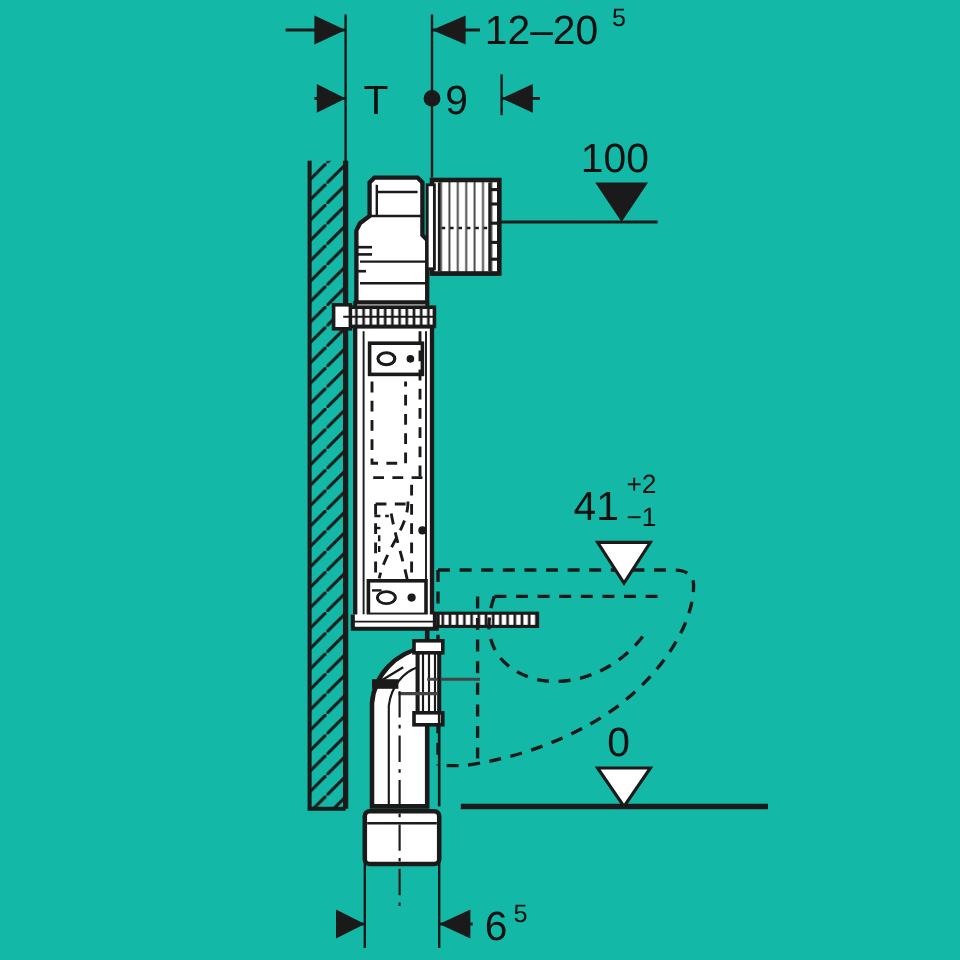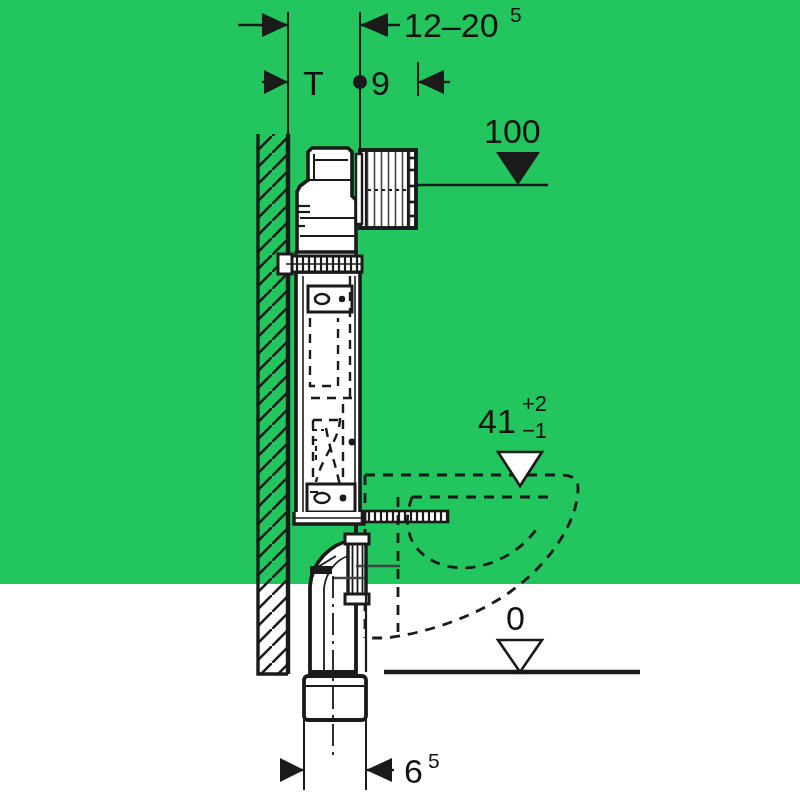--- a/index.html
+++ b/index.html
@@ -7,22 +7,22 @@
     padding: 0;
     background: #ffffff;
     width: 800px;
     height: 800px;
     overflow: hidden;
     font-family: "Liberation Sans", sans-serif;
   }
   #drawing-root {
     position: relative;
     width: 800px;
-    height: 584px;
-    background: #22c55e;
+    height: 800px;
+    background: #14b8a6;
     text-align: right;
   }
   svg.cad {
     display: block;
     width: 800px;
     height: 800px;
   }
   .dim-text {
     font-family: "Liberation Sans", sans-serif;
     font-size: 34px;

